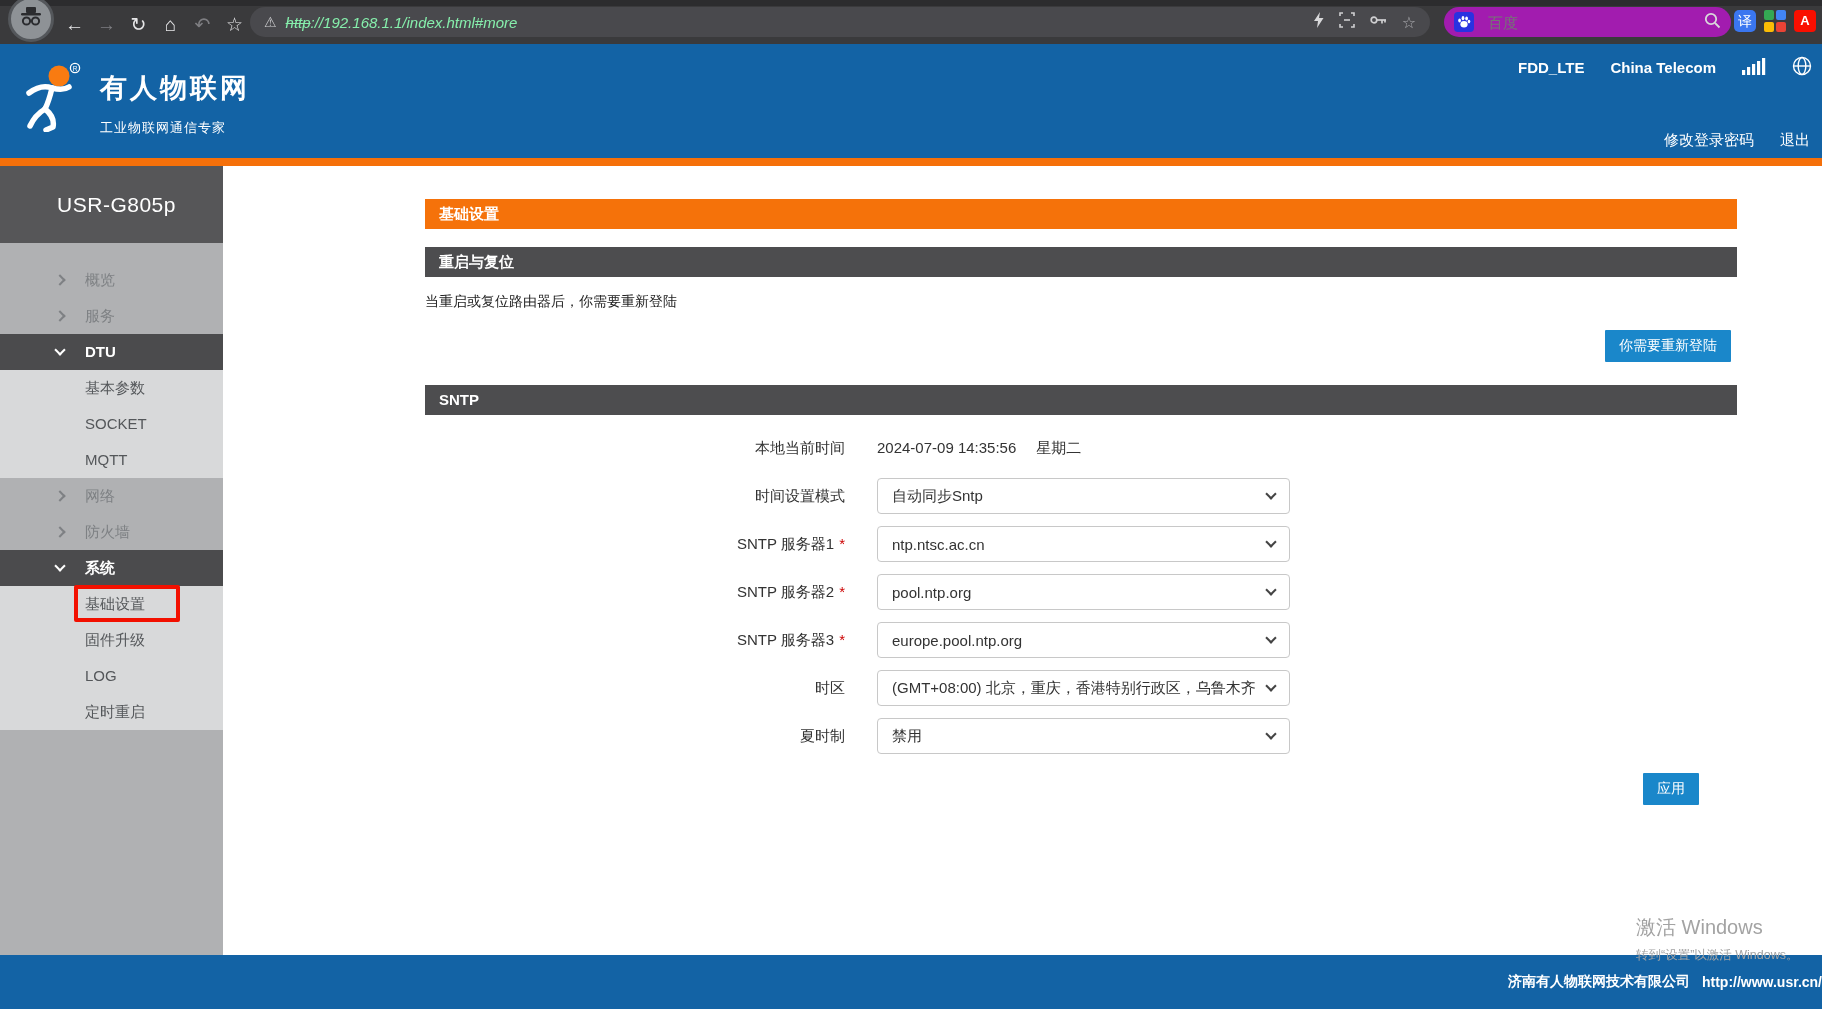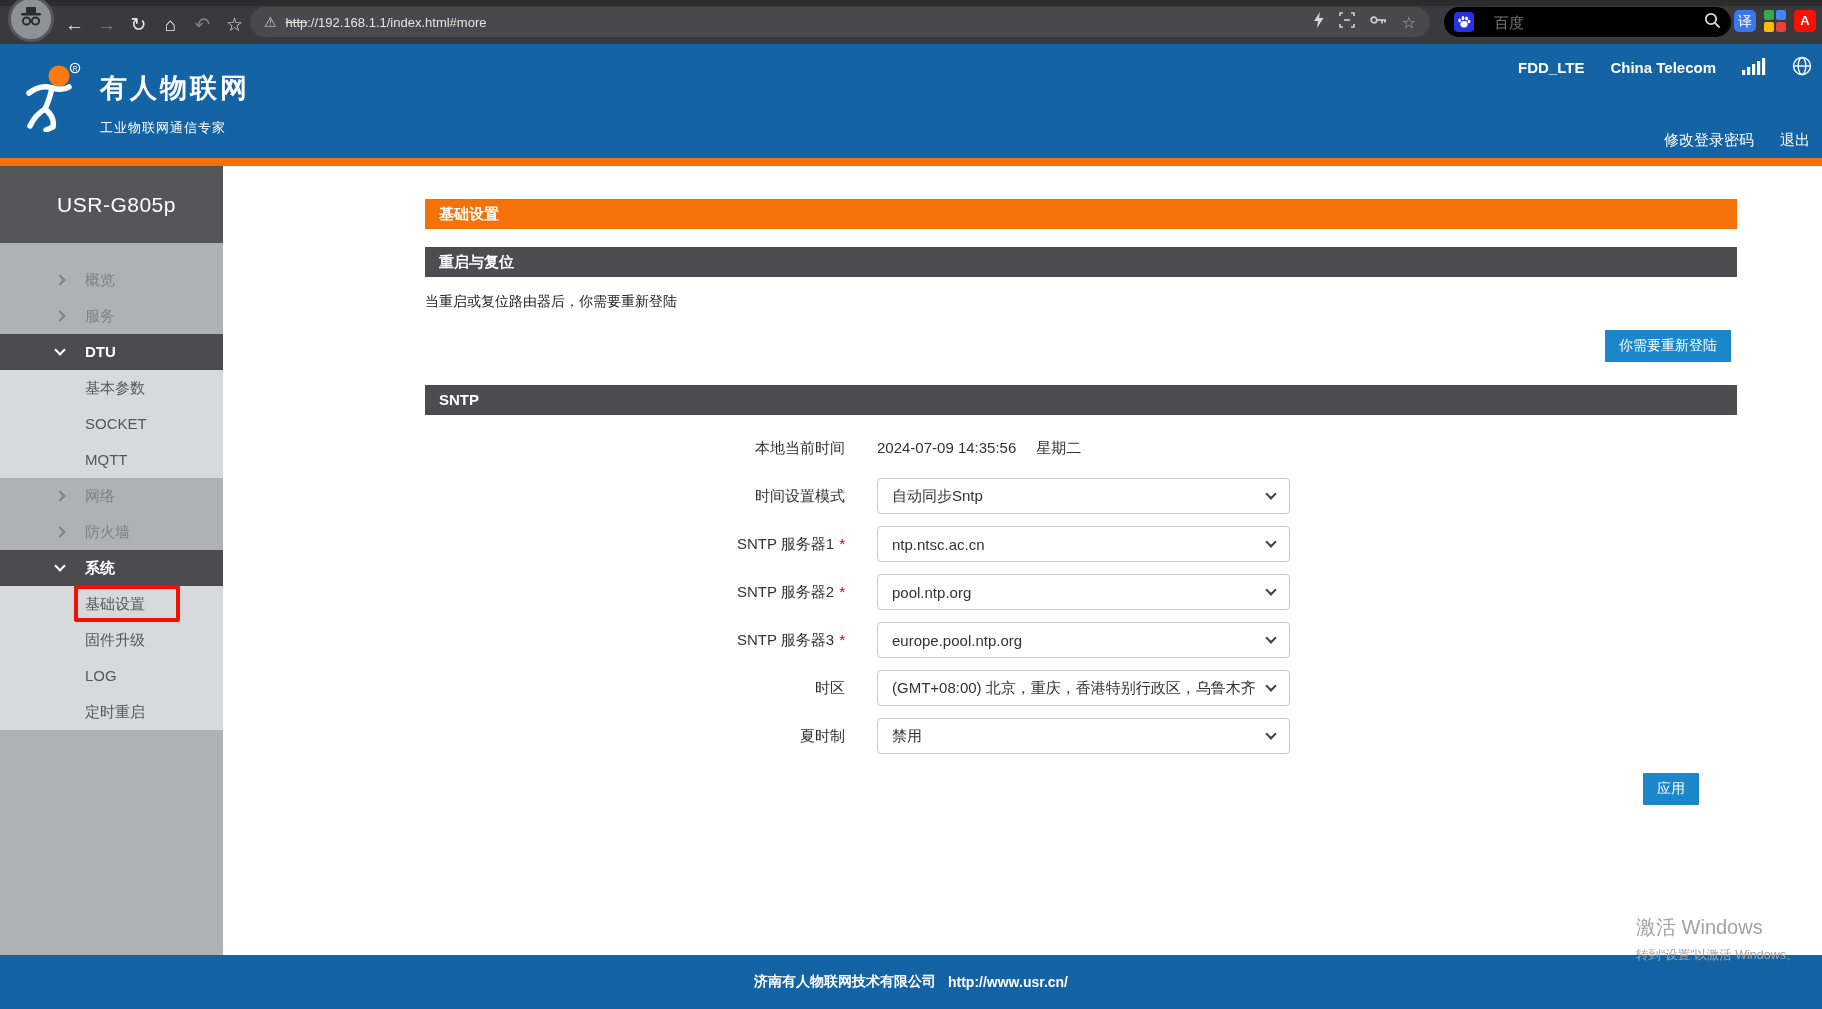--- a/index.html
+++ b/index.html
@@ -13,26 +13,26 @@
   .incog-badge { position:absolute; left:8px; top:-4px; width:46px; height:46px; border-radius:50%;
                  background:#8e9296; border:3px solid #54575b; z-index:3;
                  display:flex; align-items:center; justify-content:center; }
   .nav-icons { position:absolute; left:62px; top:6px; height:38px; display:flex; align-items:center; gap:7px; }
   .nico { width:25px; height:28px; text-align:center; font-size:19px; line-height:28px; color:#e6e6e8;
           border-radius:50%; cursor:pointer; }
   .nico.dim { color:#7e7e82; }
   .url-pill { position:absolute; left:250px; top:7px; width:1180px; height:30px; border-radius:15px;
               background:#49494d; display:flex; align-items:center; padding:0 14px; gap:9px; cursor:text; }
   .warn-glyph { color:#cfcfd1; font-size:14px; }
-  .url-text { color:#e5e5e5; font-size:13px; white-space:nowrap; }
+  .url-text { color:#86efac; font-size:15px; white-space:nowrap;font-style:italic; }
   .url-text .scheme { text-decoration:line-through; }
   .pill-right { margin-left:auto; display:flex; align-items:center; gap:15px; }
   .pill-right .star { color:#a9a9ad; font-size:16px; }
   .search-pill { position:absolute; left:1444px; top:7px; width:287px; height:30px; border-radius:15px;
-                 background:#000000; display:flex; align-items:center; padding:0 10px; gap:20px; }
+                 background:#a21caf; display:flex; align-items:center; padding:0 10px; gap:14px; }
   .baidu-icon { width:20px; height:20px; border-radius:4px; background:#2932e1;
                 display:flex; align-items:center; justify-content:center; }
   .search-input { flex:1; min-width:0; background:transparent; border:none; outline:none;
                   color:#bfc1c4; font-size:15px; font-family:inherit; }
   .ext-icons { position:absolute; right:6px; top:10px; display:flex; align-items:center; gap:8px; }
   .ext-translate { width:22px; height:22px; border-radius:5px; background:#3a76f0; color:#fff;
                    font-size:14px; text-align:center; line-height:22px; cursor:pointer; }
   .ext-grid { width:22px; height:22px; display:grid; grid-template-columns:1fr 1fr; grid-template-rows:1fr 1fr;
               gap:2px; cursor:pointer; }
   .ext-grid i { border-radius:2px; }
@@ -89,21 +89,21 @@
              border-radius:4px; display:flex; align-items:center; padding:0 14px; font-size:15px; color:#333;
              cursor:pointer;text-align:right; }
   .fselect .sel-chev { margin-left:auto; width:8px; height:8px; border-right:2px solid #444;
              border-bottom:2px solid #444; transform:rotate(45deg); margin-top:-5px; }
   .r-time { top:264px; } .r-mode { top:312px; } .r-s1 { top:360px; } .r-s2 { top:408px; }
   .r-s3 { top:456px; } .r-tz { top:504px; } .r-dst { top:552px; }
   .btn-apply { position:absolute; left:1420px; top:607px; }
 
   
   .footer { position:absolute; left:0; bottom:0; width:100%; height:54px; background:#1363a5;
-            display:flex; align-items:center; justify-content:center; gap:12px;
+            display:flex; align-items:center; justify-content:flex-end; gap:12px;
             color:#fff; font-size:14px; font-weight:bold; }
   .footer .site-link { cursor:pointer; }
   .watermark { position:absolute; left:1636px; top:914px; color:#a3a3a3; z-index:6; }
   .wm1 { font-size:20px; }
   .wm2 { font-size:12.5px; margin-top:6px; }
 </style>
 </head>
 <body>
 
 <div class="browser-bar">

